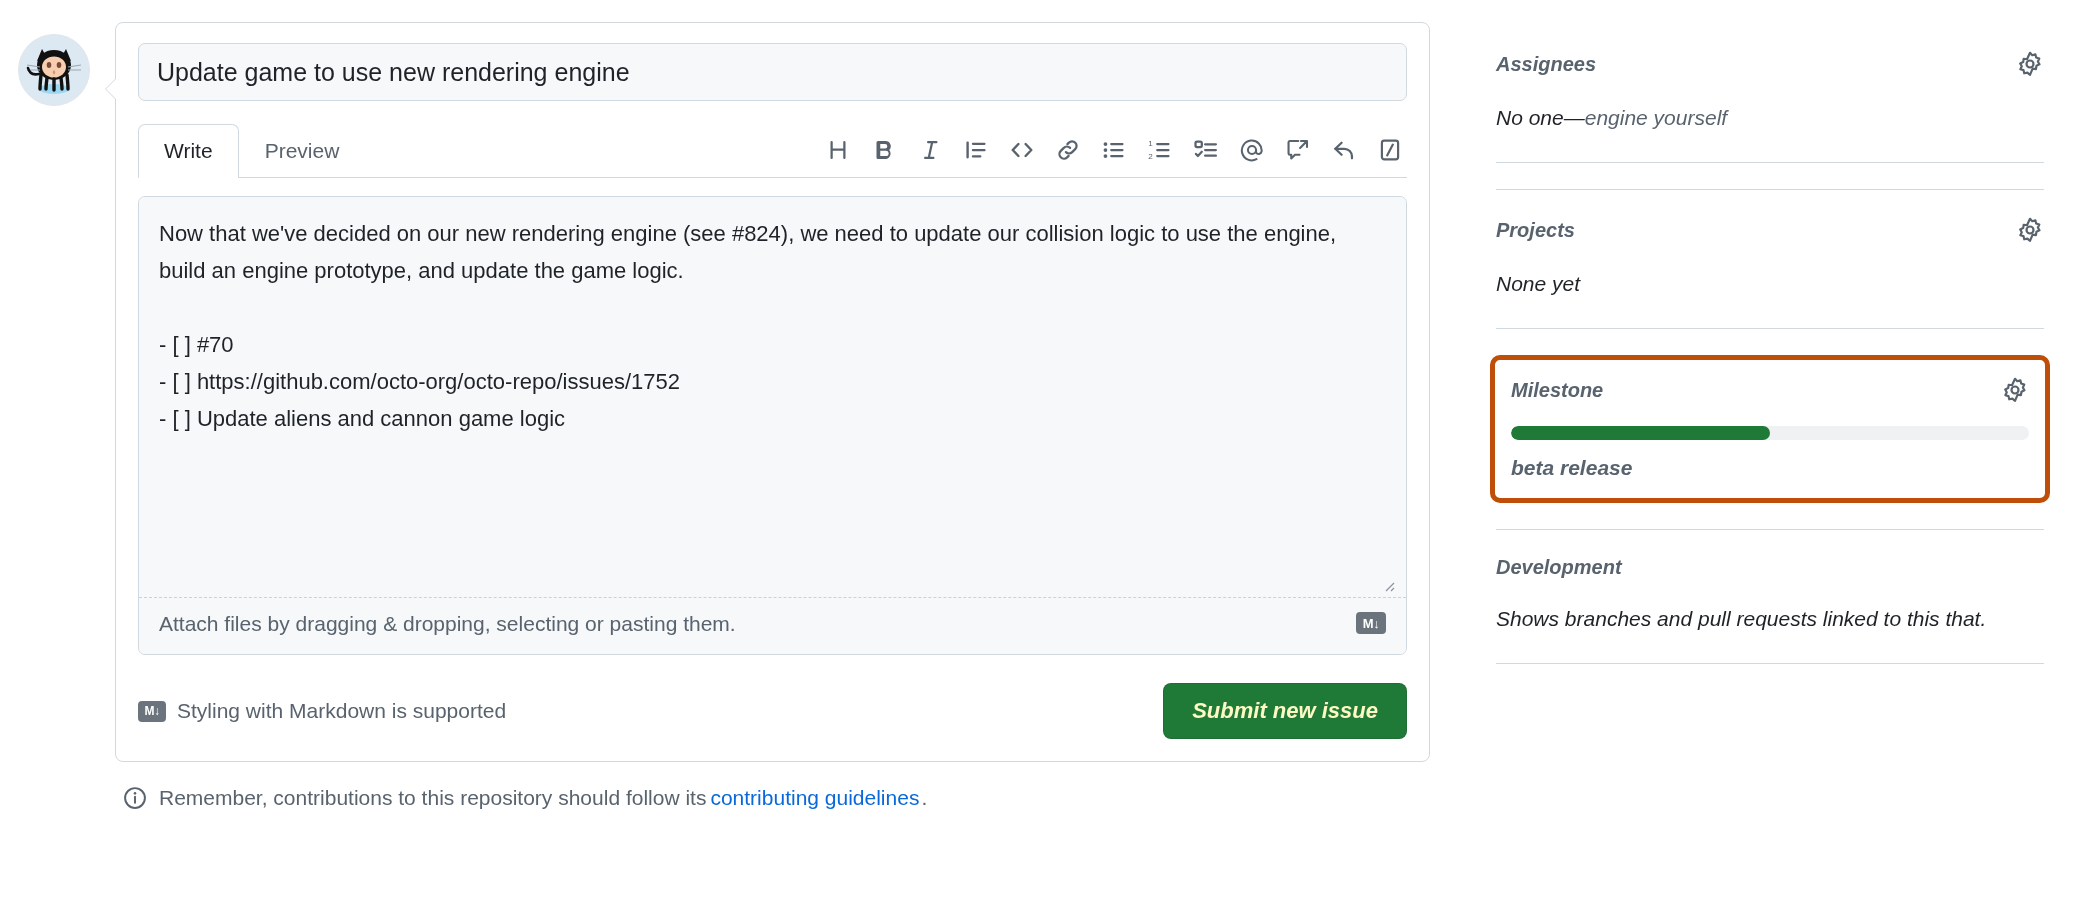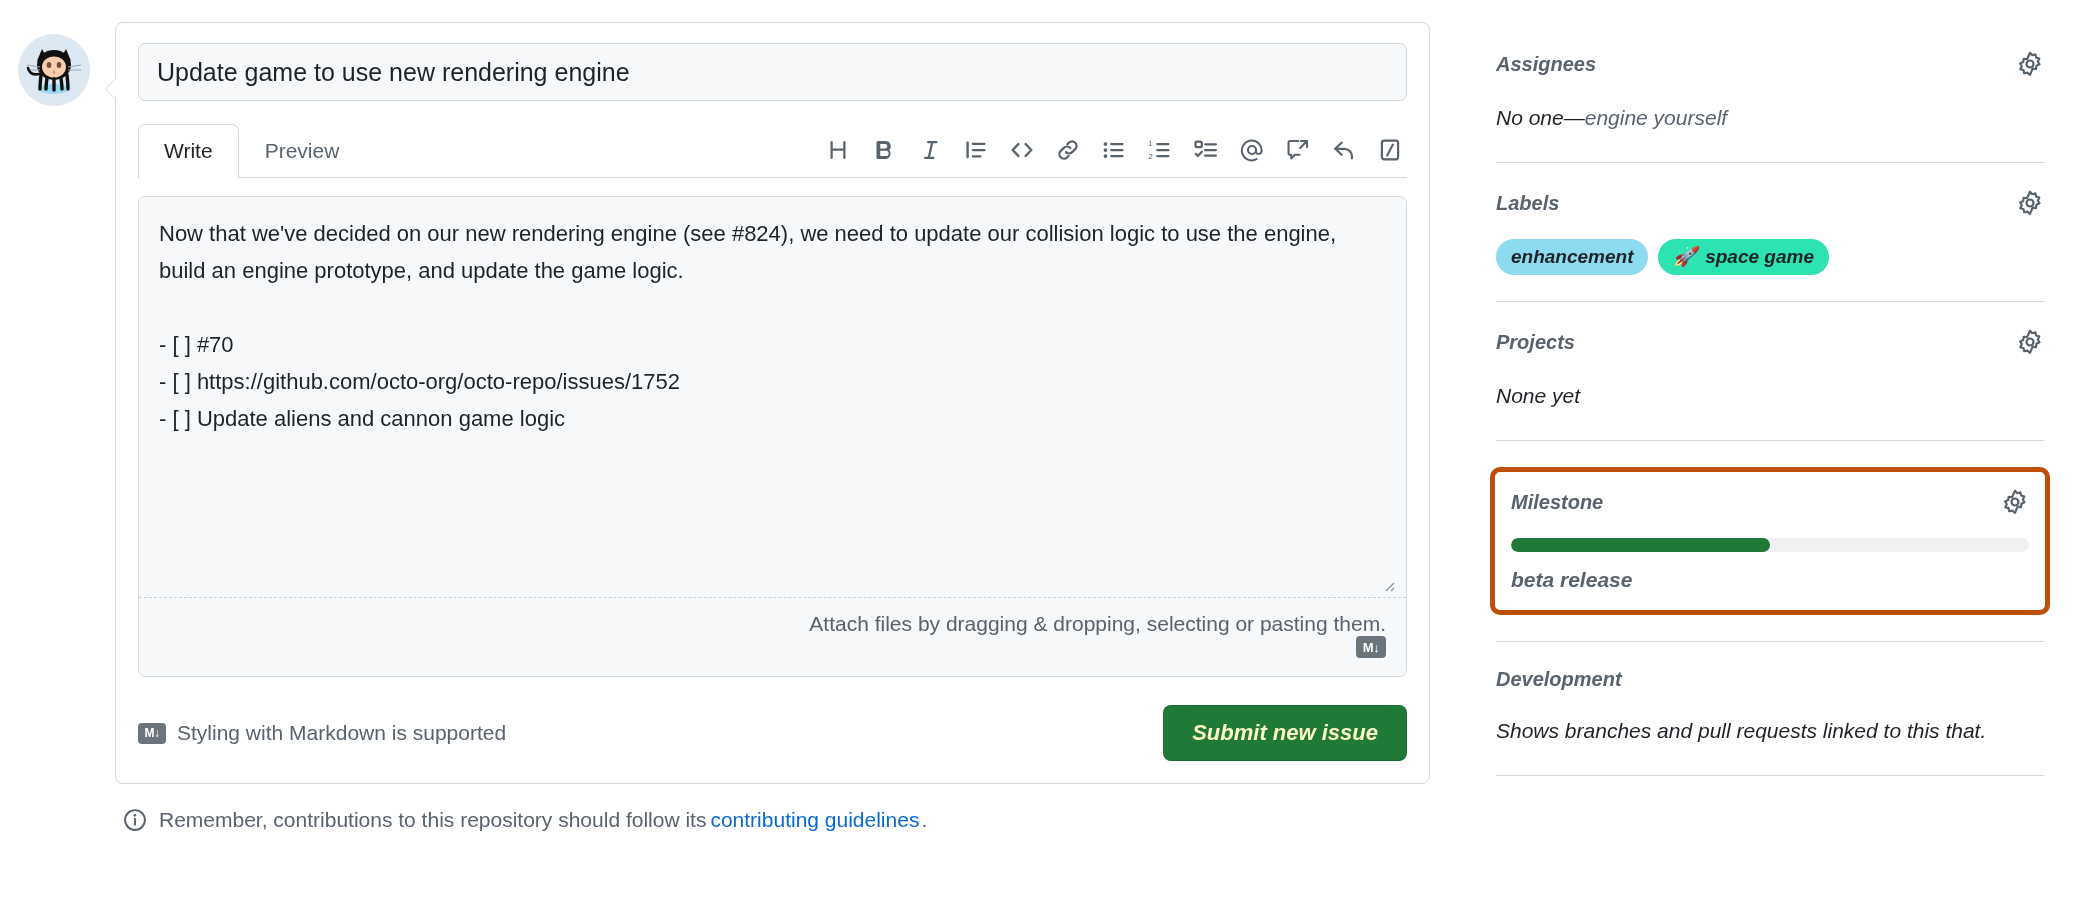--- a/index.html
+++ b/index.html
@@ -162,25 +162,24 @@
     right: 10px;
     bottom: 4px;
     color: #8b949e;
   }
   .dashed-sep {
     border-top: 1px dashed #c9d1d9;
     margin: 0;
   }
   .attach-row {
     display: flex;
-    align-items: flex-end;
+    align-items: flex-start;
     justify-content: space-between;
     padding: 14px 20px 18px 20px;
     background: #f6f8fa;
-    flex-direction: column;
   }
   .attach-text { font-size: 21px; color: #59636e; }
 
   .md-badge {
     width: 30px; height: 22px;
     background: #6b737c;
     border-radius: 4px;
     display: flex; align-items: center; justify-content: center;
     color: #fff;
     font-size: 13px;
@@ -487,38 +486,20 @@
           <circle cx="8" cy="8" r="2"></circle>
           <path d="M8 1.6 9.3 3l1.8-.5.4 1.8 1.8.6-.8 1.7.9 1.6-1.7.8-.3 1.9-1.9-.3L8 14.2l-1.5-1.3-1.8.4-.4-1.8L2.5 11l.8-1.7-.9-1.6 1.7-.8.3-1.9 1.9.3L8 1.6Z" stroke-linejoin="round"></path>
         </svg>
       </div>
       <div class="sb-body">
         <span>No one—</span><span class="muted">engine yourself</span>
       </div>
     </div>
     <div class="sb-sep"></div>
 
-    <div class="sb-section">
-      <div class="sb-head">
-        <span class="sb-title">Labels</span>
-        <svg class="gear" width="28" height="28" viewBox="0 0 16 16" fill="none" stroke="currentColor" stroke-width="1.25">
-          <circle cx="8" cy="8" r="2"></circle>
-          <path d="M8 1.6 9.3 3l1.8-.5.4 1.8 1.8.6-.8 1.7.9 1.6-1.7.8-.3 1.9-1.9-.3L8 14.2l-1.5-1.3-1.8.4-.4-1.8L2.5 11l.8-1.7-.9-1.6 1.7-.8.3-1.9 1.9.3L8 1.6Z" stroke-linejoin="round"></path>
-        </svg>
-      </div>
-      <div class="labels-row">
-        <span class="label-pill" style="background:#8ddbf0">
-          <span>enhancement</span>
-        </span>
-        <span class="label-pill" style="background:#2de3b2">
-          <span>🚀</span>
-          <span>space game</span>
-        </span>
-      </div>
-    </div>
     <div class="sb-sep"></div>
 
     <div class="sb-section">
       <div class="sb-head">
         <span class="sb-title">Projects</span>
         <svg class="gear" width="28" height="28" viewBox="0 0 16 16" fill="none" stroke="currentColor" stroke-width="1.25">
           <circle cx="8" cy="8" r="2"></circle>
           <path d="M8 1.6 9.3 3l1.8-.5.4 1.8 1.8.6-.8 1.7.9 1.6-1.7.8-.3 1.9-1.9-.3L8 14.2l-1.5-1.3-1.8.4-.4-1.8L2.5 11l.8-1.7-.9-1.6 1.7-.8.3-1.9 1.9.3L8 1.6Z" stroke-linejoin="round"></path>
         </svg>
       </div>

